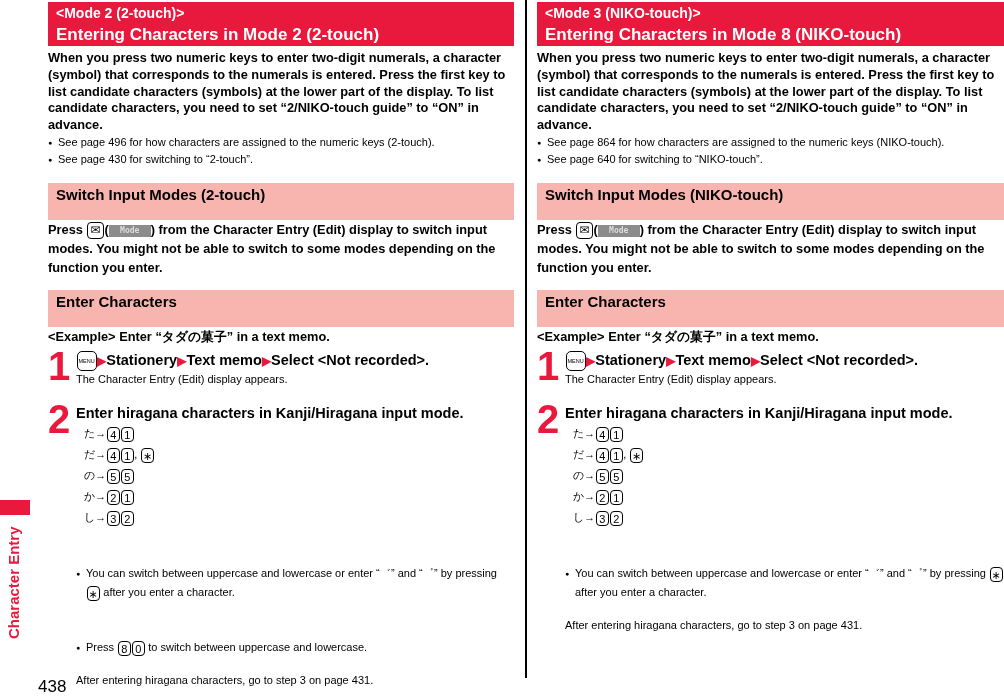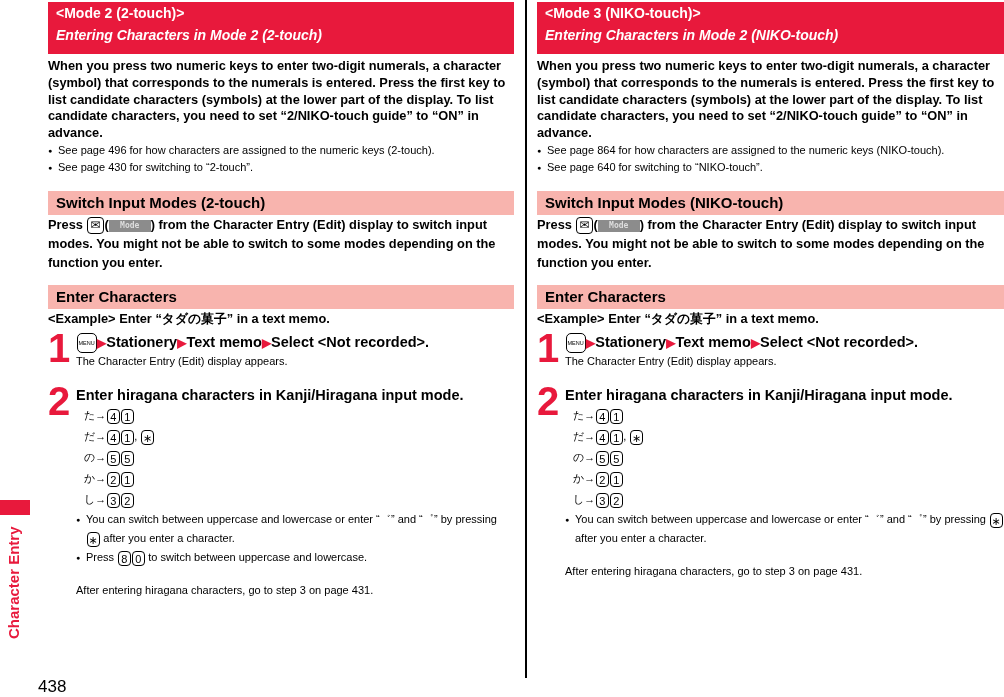--- a/index.html
+++ b/index.html
@@ -6,43 +6,43 @@
   body {
     width:1004px; height:697px; position:relative; overflow:hidden;
     background:#ffffff; color:#000;
     font-family:"Liberation Sans", sans-serif;
   }
   .col { position:absolute; top:0; }
   .col-left { left:48px; width:466px; }
   .col-right { left:537px; width:467px; }
   .divider { position:absolute; left:525px; top:0; width:1.5px; height:678px; background:#000; }
 
-  .title-bar { background:#e8193c; color:#fff; padding:3px 6px 3px 8px; margin-top:2px; height:52px; box-sizing:border-box; }
+  .title-bar { background:#e8193c; color:#fff; padding:3px 6px 3px 8px; margin-top:2px; height:44px; box-sizing:border-box; }
   .title-small { font-size:14px; font-weight:bold; line-height:17px; }
-  .title-big { font-size:14px; font-weight:bold; line-height:26px; white-space:nowrap;font-style:italic; }
+  .title-big { font-size:17px; font-weight:bold; line-height:26px; white-space:nowrap; }
 
   .intro { font-size:12.8px; font-weight:bold; line-height:16.8px; margin-top:4px; }
   .bullet { font-size:11px; line-height:17.5px; position:relative; padding-left:10px; }
   .bullet::before { content:"●"; position:absolute; left:0; top:0; font-size:7px; }
 
-  .sec-head { background:#f8b4ae; font-size:15px; font-weight:bold; padding:0 8px; height:24px; line-height:23px; }
+  .sec-head { background:#f8b4ae; font-size:15px; font-weight:bold; padding:0 8px; height:37px; line-height:23px; }
   .para { font-size:12.8px; font-weight:bold; line-height:19px; }
 
   .key { display:inline-block; border:1.2px solid #000; border-radius:4px; font-size:11px; font-weight:normal; text-align:center; line-height:14px; height:15px; min-width:13px; padding:0 1px; vertical-align:middle; box-sizing:border-box; margin:0 0.5px; }
   .key-mail { width:17px; height:17px; line-height:14px; border-radius:4px; font-size:12px; }
   .key-menu { font-size:5.5px; width:20px; height:20px; line-height:18px; border-radius:5px; }
   .softkey { display:inline-block; background:#8c8c8c; color:#ddd; font-size:8px; font-weight:bold; width:42px; height:12px; line-height:12px; text-align:center; vertical-align:middle; font-family:"DejaVu Sans Mono", monospace; }
 
   .step { position:relative; padding-left:28px; }
   .step-num { position:absolute; left:0; top:-4px; font-size:40px; font-weight:bold; color:#e8193c; line-height:40px; }
   .step-title { font-size:14.5px; font-weight:bold; line-height:20px; white-space:nowrap; }
   .tri { color:#e8193c; font-size:12px; }
   .step-sub { font-size:11px; line-height:16px; }
   .kana-row { font-size:11px; line-height:21px;margin-left:8px; }
-  .small { font-size:11px; line-height:19px; }
+  .small { font-size:11px; line-height:19px;margin-top:36px; }
 
   .side-block { position:absolute; left:0; top:500px; width:30px; height:15px; background:#e8193c; }
   .side-text { position:absolute; left:-36px; top:580px; transform:rotate(-90deg); transform-origin:center; width:100px; text-align:center; color:#e8193c; font-weight:bold; font-size:15px; line-height:18px; white-space:nowrap; }
   .page-num { position:absolute; left:38px; top:677px; font-size:17px; }
 </style>
 </head>
 <body>
 
 <div class="divider"></div>
 <div class="side-block"></div>
@@ -84,21 +84,21 @@
     </div>
     <div class="bullet small"><span>You can switch between uppercase and lowercase or enter “゛” and “゜” by pressing </span><span class="key">∗</span><span> after you enter a character.</span></div>
     <div class="bullet small"><span>Press </span><span class="key">8</span><span class="key">0</span><span> to switch between uppercase and lowercase.</span></div>
     <div class="small" style="margin-top:14px">After entering hiragana characters, go to step 3 on page 431.</div>
   </div>
 </div>
 
 <div class="col col-right">
   <div class="title-bar">
     <div class="title-small">&lt;Mode 3 (NIKO-touch)&gt;</div>
-    <div class="title-big">Entering Characters in Mode 2 (NIKO-touch)</div>
+    <div class="title-big">Entering Characters in Mode 8 (NIKO-touch)</div>
   </div>
   <div class="intro">When you press two numeric keys to enter two-digit numerals, a character (symbol) that corresponds to the numerals is entered. Press the first key to list candidate characters (symbols) at the lower part of the display. To list candidate characters, you need to set “2/NIKO-touch guide” to “ON” in advance.</div>
   <div class="bullet">See page 864 for how characters are assigned to the numeric keys (NIKO-touch).</div>
   <div class="bullet">See page 640 for switching to “NIKO-touch”.</div>
 
   <div style="height:14px"></div>
   <div class="sec-head">Switch Input Modes (NIKO-touch)</div>
   <div class="para"><span>Press </span><span class="key key-mail">✉</span>(<span class="softkey">Mode</span><span>) from the Character Entry (Edit) display to switch input modes. You might not be able to switch to some modes depending on the function you enter.</span></div>
 
   <div style="height:13px"></div>

